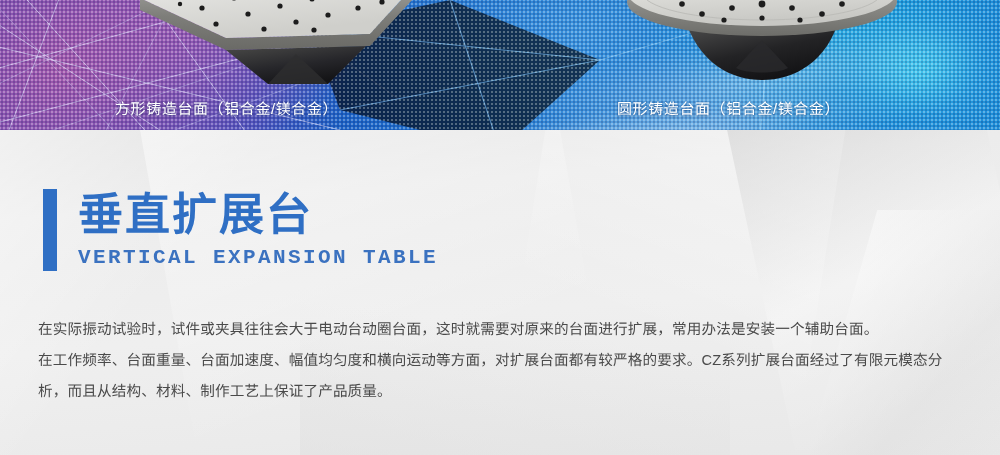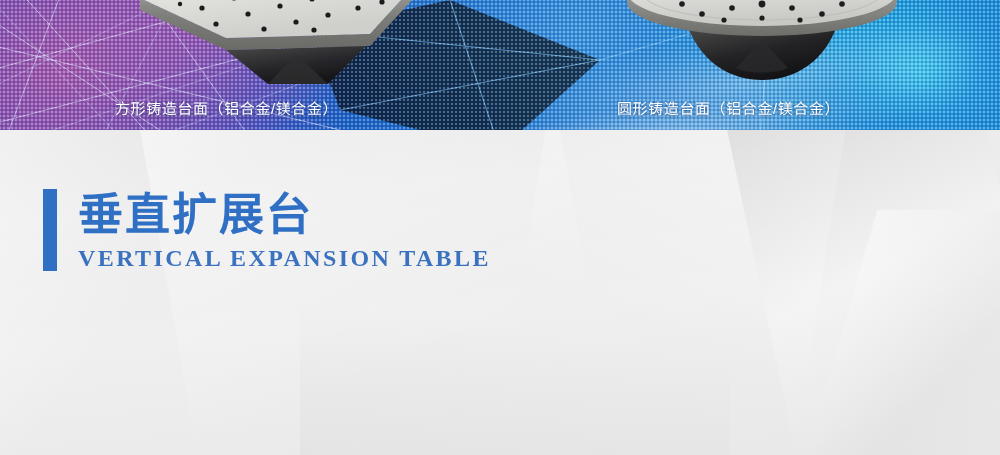--- a/index.html
+++ b/index.html
@@ -179,22 +179,22 @@
   .title-cn {
     font-size: 45px;
     line-height: 50px;
     font-weight: 700;
     color: #2f6fc4;
     letter-spacing: 2px;
     white-space: nowrap;
   }
   .title-en {
     margin-top: 6px;
-    font-family: Liberation Serif, serif;
-    font-size: 24px;
+    font-family: Liberation Mono, monospace;
+    font-size: 21px;
     line-height: 24px;
     font-weight: 700;
     color: #3b72c0;
     letter-spacing: 2.4px;
     white-space: nowrap;
   }
 
   
   .body-copy {
     position: absolute;
@@ -371,14 +371,18 @@
   </div>
 
   <div class="title-block">
     <div class="title-bar"></div>
     <div class="title-texts">
       <div class="title-cn">垂直扩展台</div>
       <div class="title-en">VERTICAL EXPANSION TABLE</div>
     </div>
   </div>
 
+  <div class="body-copy">
+    <p>在实际振动试验时，试件或夹具往往会大于电动台动圈台面，这时就需要对原来的台面进行扩展，常用办法是安装一个辅助台面。</p>
+    <p>在工作频率、台面重量、台面加速度、幅值均匀度和横向运动等方面，对扩展台面都有较严格的要求。CZ系列扩展台面经过了有限元模态分析，而且从结构、材料、制作工艺上保证了产品质量。</p>
+  </div>
 
 </div>
 
 </body></html>

